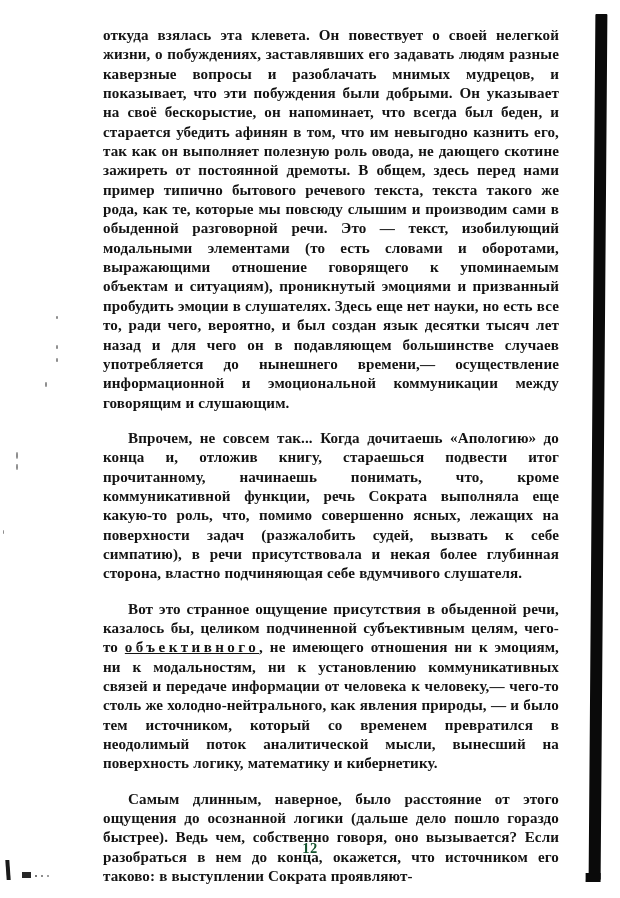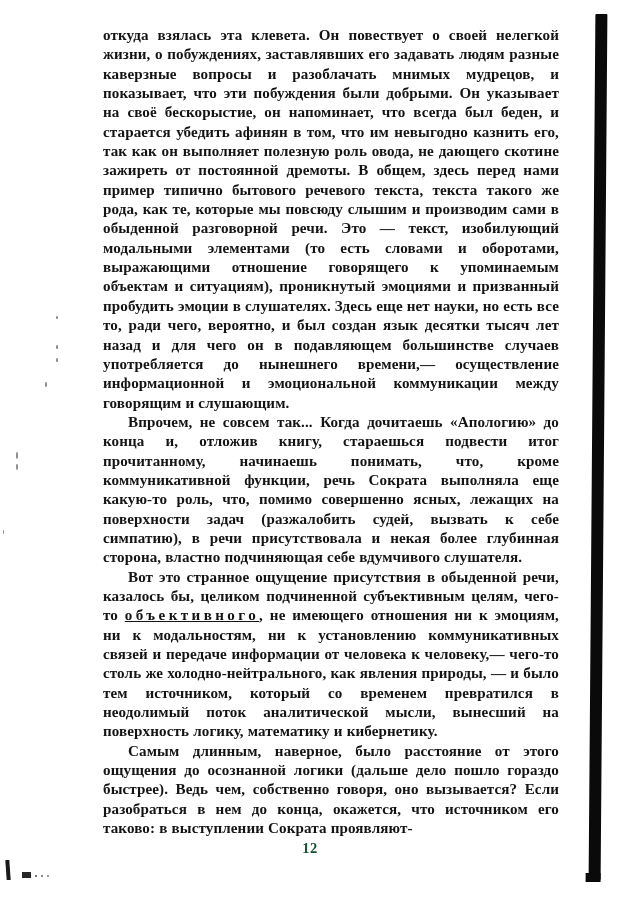--- a/index.html
+++ b/index.html
@@ -39,21 +39,21 @@
     font-weight: 600;
     color: #141414;
     text-indent: 0;
   }
 
   .para.indent {
     text-indent: 25px;
   }
 
   .para + .para {
-    margin-top: 0;
+    margin-top: 16px;
   }
 
   
   .spaced {
     letter-spacing: 3.4px;
     word-spacing: 2px;
     text-decoration: underline;
   }
 
   

